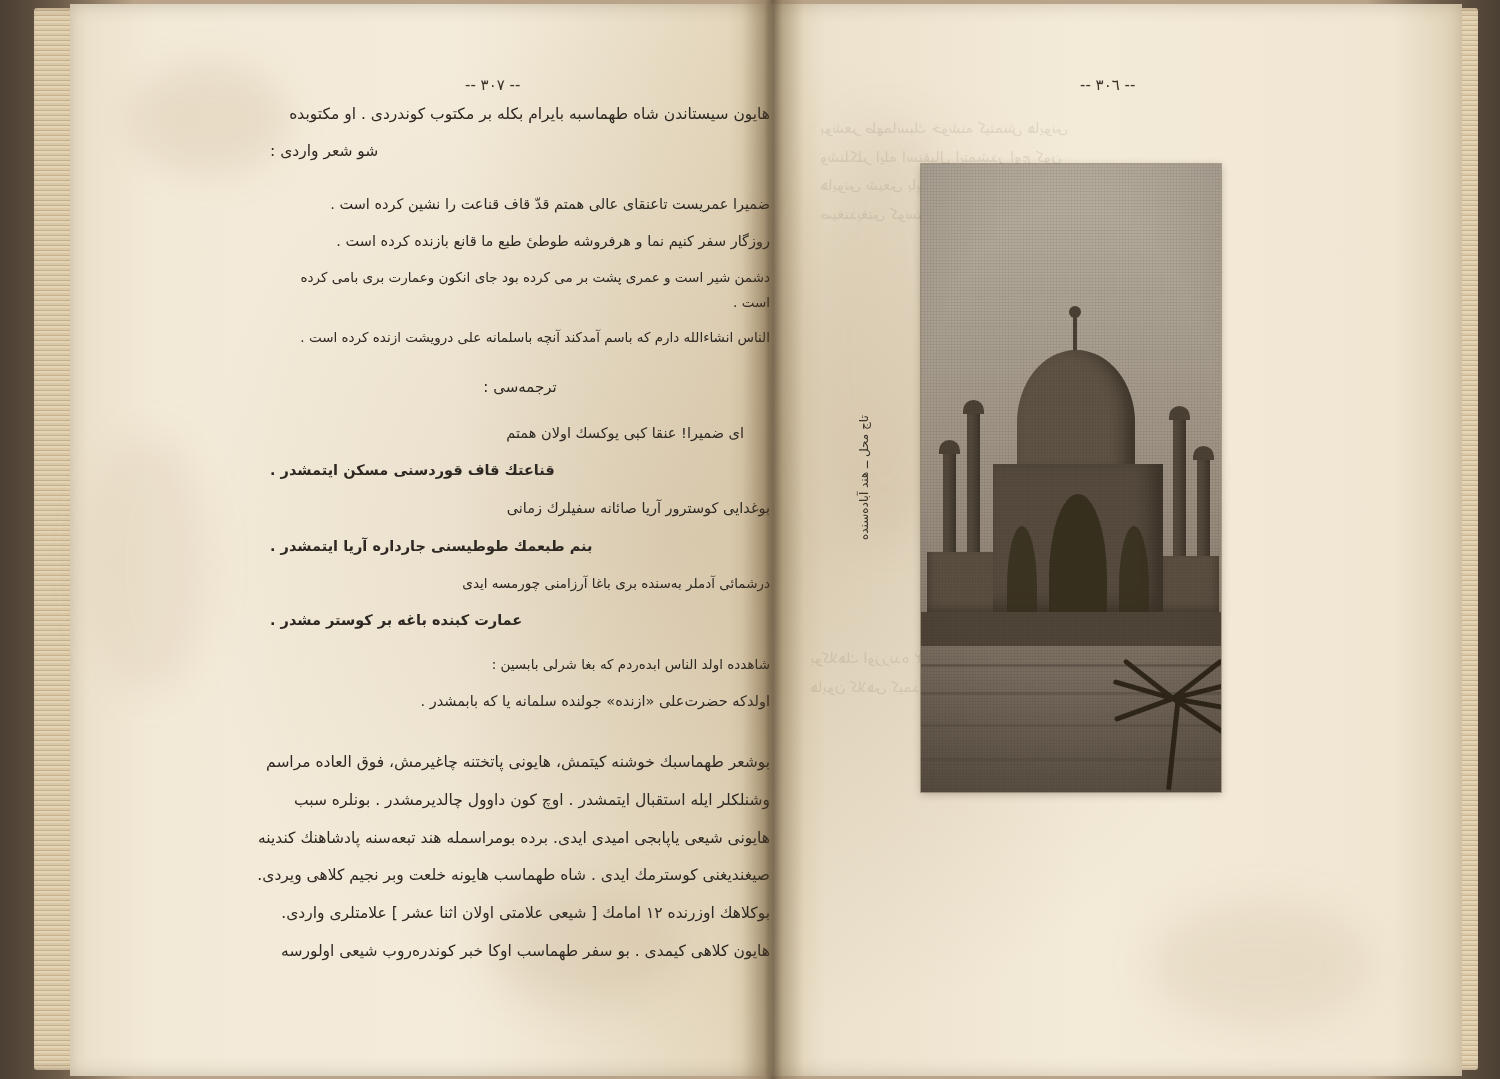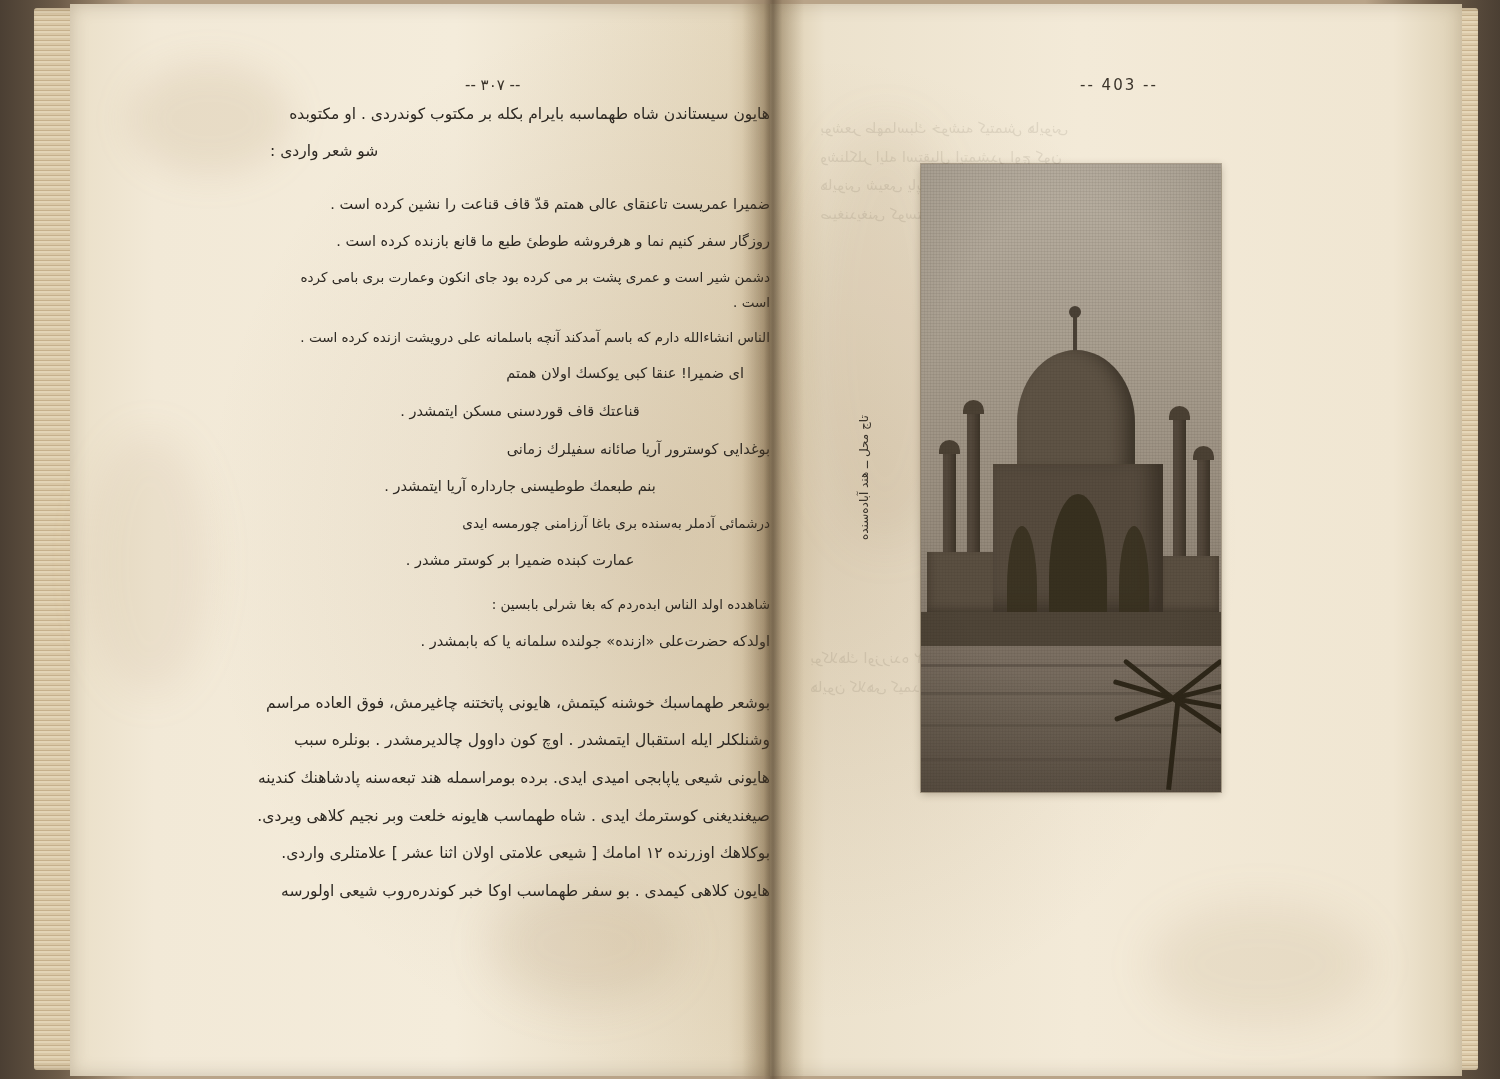--- a/index.html
+++ b/index.html
@@ -162,21 +162,21 @@
   .centered-label {
     text-align: center;
     font-size: 15px;
     margin: 24px 0 18px 0;
   }
   .verse-line {
     font-size: 14.5px;
     margin: 0 0 11px 0;
   }
   .verse-a { text-align: right; }
-  .verse-b { text-align: center; }
+  .verse-b { text-align: left; font-weight: bold; }
   .body-para {
     margin-top: 34px;
   }
   .body-line {
     font-size: 15.5px;
     text-align: right;
     margin: 0 0 9px 0;
     white-space: nowrap;
   }
 
@@ -378,28 +378,29 @@
           <p class="line-main" style="text-align:left;">شو شعر واردى :</p>
         </div>
 
         <div class="poem-block">
           <p class="poem-line">ضمیرا عمریست تاعنقای عالی همتم        قدّ قاف قناعت را نشین کرده است .</p>
           <p class="poem-line">روزگار سفر کنیم نما و هرفروشه        طوطیٔ طبع ما قانع بازنده کرده است .</p>
           <p class="poem-line" style="font-size:13.5px;">دشمن شیر است و عمری پشت بر می کرده بود جای انکون وعمارت بری بامی کرده است .</p>
           <p class="poem-line" style="font-size:13.5px;">الناس انشاءالله دارم که باسم آمدکند    آنچه باسلمانه علی درویشت ازنده کرده است .</p>
         </div>
 
+        <p class="centered-label">ترجمه‌سى :</p>
 
         <div>
           <p class="verse-line verse-a" style="padding-right:26px;">اى ضميرا! عنقا كبى يوكسك اولان همتم</p>
           <p class="verse-line verse-b">قناعتك قاف قوردسنى مسكن ايتمشدر .</p>
           <p class="verse-line verse-a">بوغدايى كوسترور آريا صائانه سفيلرك زمانى</p>
           <p class="verse-line verse-b">بنم طبعمك طوطيسنى جارداره آريا ايتمشدر .</p>
           <p class="verse-line verse-a" style="font-size:13.5px;">درشمائى آدملر به‌سنده برى باغا آرزامنى چورمسه ايدى</p>
-          <p class="verse-line verse-b">عمارت كبنده ضميرا بر كوستر مشدر .</p>
+          <p class="verse-line verse-b">عمارت كبنده باغه بر كوستر مشدر .</p>
           <p class="verse-line verse-a" style="font-size:13.5px;margin-top:18px;">شاهدده اولد الناس ابده‌ردم كه بغا شرلى بابسين :</p>
           <p class="verse-line verse-a">اولدكه حضرت‌على «ازنده» جولنده سلمانه يا كه بابمشدر .</p>
         </div>
 
         <div class="body-para">
           <p class="body-line">بوشعر طهماسبك خوشنه كيتمش، هايونى پاتختنه چاغيرمش، فوق العاده مراسم</p>
           <p class="body-line">وشنلكلر ايله استقبال ايتمشدر . اوچ كون داوول چالديرمشدر . بونلره سبب</p>
           <p class="body-line">هايونى شيعى ياپابجى اميدى ايدى. برده بومراسمله هند تبعه‌سنه پادشاهنك كندينه</p>
           <p class="body-line">صيغنديغنى كوسترمك ايدى . شاه طهماسب هايونه خلعت وبر نجيم كلاهى ويردى.</p>
           <p class="body-line">بوكلاهك اوزرنده ١٢ امامك [ شيعى علامتى اولان اثنا عشر ] علامتلرى واردى.</p>
@@ -407,21 +408,21 @@
         </div>
 
       </div>
     </div>
 
     <div class="leaf leaf-right">
 
       <div class="stain" style="left:40px;top:120px;width:150px;height:420px;background:rgba(170,140,95,.10);filter:blur(24px);"></div>
       <div class="stain" style="left:380px;top:900px;width:220px;height:120px;background:rgba(168,138,92,.11);filter:blur(22px);"></div>
 
-      <div class="folio" style="left:310px;top:72px;">-- 403 --</div>
+      <div class="folio" style="left:310px;top:72px;">-- ٣٠٦ --</div>
 
       <div class="showthrough arabic" style="left:50px;top:110px;">
         <div>بوشعر طهماسبك خوشنه كيتمش هايونى</div>
         <div>وشنلكلر ايله استقبال ايتمشدر اوچ كون</div>
         <div>هايونى شيعى ياپابجى اميدى ايدى برده</div>
         <div>صيغنديغنى كوسترمك ايدى شاه طهماسب</div>
       </div>
       <div class="showthrough arabic" style="left:40px;top:640px;">
         <div>بوكلاهك اوزرنده ١٢ امامك علامتلرى</div>
         <div>هايون كلاهى كيمدى بو سفر طهماسب</div>

